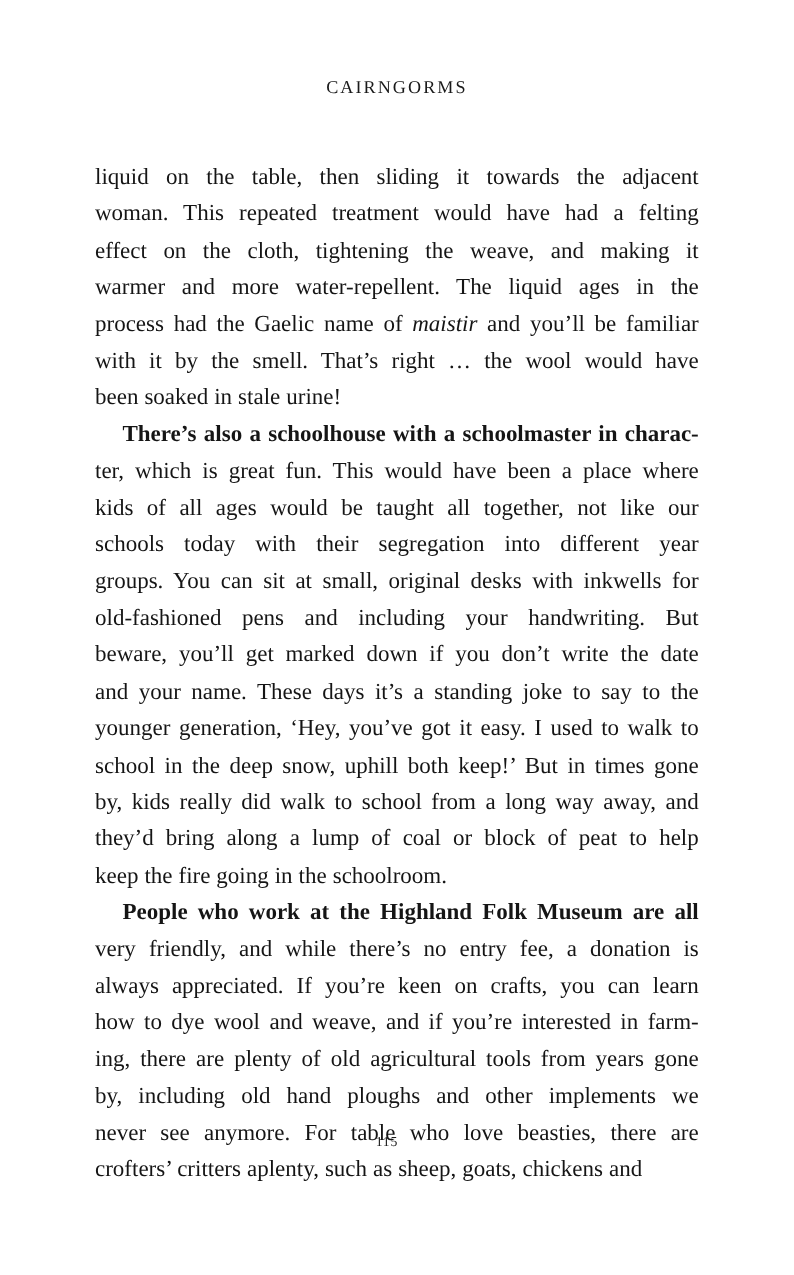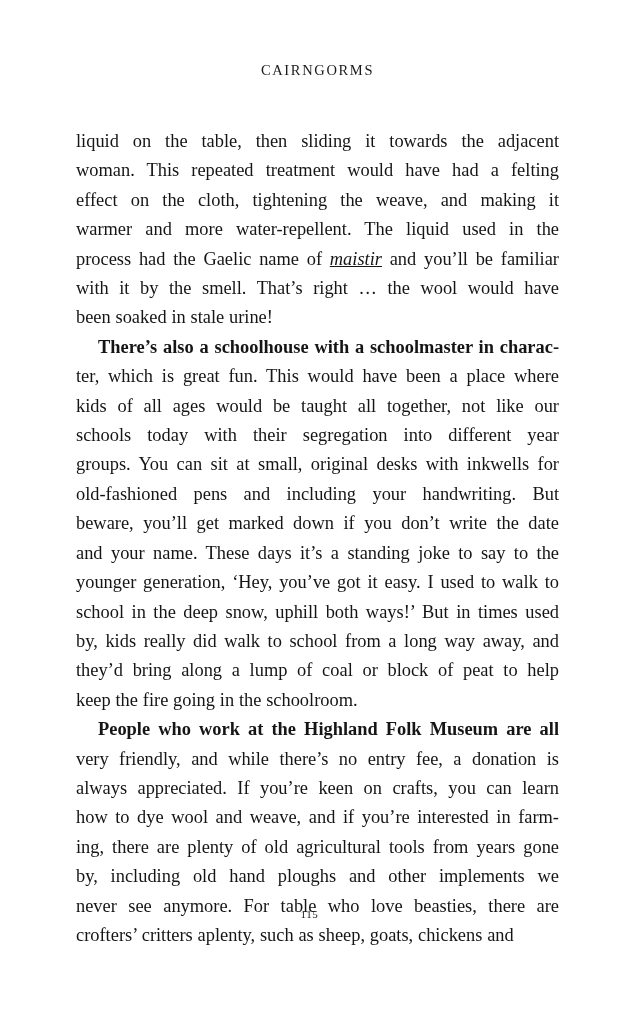--- a/index.html
+++ b/index.html
@@ -54,21 +54,20 @@
   }
   .para .ln.last {
     text-align-last: left;
   }
   .para .ln.first-indent {
     text-indent: 22px;
     font-weight: bold;
   }
   em {
     font-style: italic;
-    text-decoration: underline;
   }
   .folio {
     position: absolute;
     top: 908px;
     left: 0;
     right: 16px;
     text-align: center;
     font-size: 11px;
     letter-spacing: 0.6px;
     color: #1a1a1a;
@@ -81,37 +80,37 @@
 <div class="page">
 
   <div class="running-head">CAIRNGORMS</div>
 
   <div class="text-block">
 
     <p class="para">
       <span class="ln">liquid on the table, then sliding it towards the adjacent</span>
       <span class="ln">woman. This repeated treatment would have had a felting</span>
       <span class="ln">effect on the cloth, tightening the weave, and making it</span>
-      <span class="ln">warmer and more water-repellent. The liquid used in the</span>
+      <span class="ln">warmer and more water-repellent. The liquid ages in the</span>
       <span class="ln"><span>process had the Gaelic name of </span><em>maistir</em><span> and you’ll be familiar</span></span>
       <span class="ln">with it by the smell. That’s right … the wool would have</span>
       <span class="ln last">been soaked in stale urine!</span>
     </p>
 
     <p class="para">
       <span class="ln first-indent">There’s also a schoolhouse with a schoolmaster in charac-</span>
       <span class="ln">ter, which is great fun. This would have been a place where</span>
       <span class="ln">kids of all ages would be taught all together, not like our</span>
       <span class="ln">schools today with their segregation into different year</span>
       <span class="ln">groups. You can sit at small, original desks with inkwells for</span>
       <span class="ln">old-fashioned pens and including your handwriting. But</span>
       <span class="ln">beware, you’ll get marked down if you don’t write the date</span>
       <span class="ln">and your name. These days it’s a standing joke to say to the</span>
       <span class="ln">younger generation, ‘Hey, you’ve got it easy. I used to walk to</span>
-      <span class="ln">school in the deep snow, uphill both ways!’ But in times used</span>
+      <span class="ln">school in the deep snow, uphill both keep!’ But in times gone</span>
       <span class="ln">by, kids really did walk to school from a long way away, and</span>
       <span class="ln">they’d bring along a lump of coal or block of peat to help</span>
       <span class="ln last">keep the fire going in the schoolroom.</span>
     </p>
 
     <p class="para">
       <span class="ln first-indent">People who work at the Highland Folk Museum are all</span>
       <span class="ln">very friendly, and while there’s no entry fee, a donation is</span>
       <span class="ln">always appreciated. If you’re keen on crafts, you can learn</span>
       <span class="ln">how to dye wool and weave, and if you’re interested in farm-</span>

